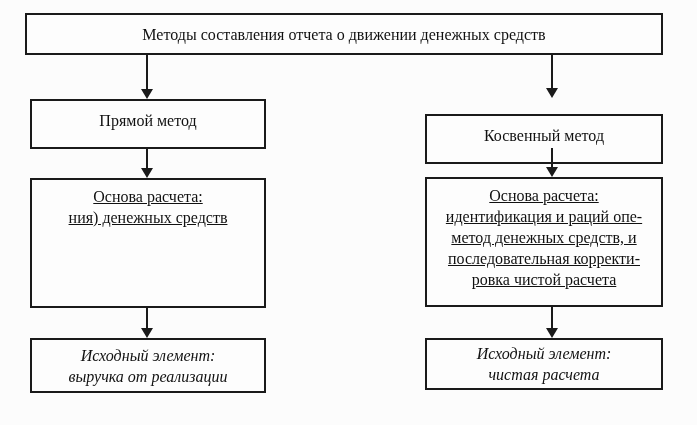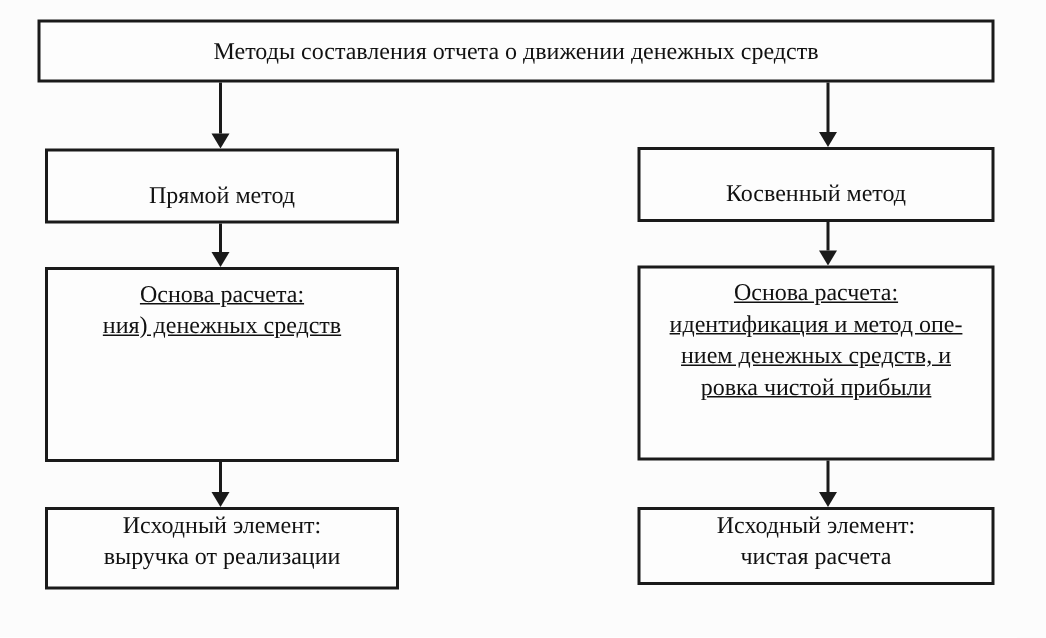--- a/index.html
+++ b/index.html
@@ -25,29 +25,29 @@
     line-height: 21px;
     text-align: center;
   }
   .box .inner { width: 100%; }
   .title-box {
     left: 25px; top: 13px; width: 638px; height: 42px;
     display: flex; align-items: center; justify-content: center;
   }
   .method-box {
     height: 50px;
-    padding-top: 19px;
+    padding-top: 9px;
   }
   .method-left  { left: 30px;  top: 99px; width: 236px; }
-  .method-right { left: 425px; top: 98px; width: 238px; }
+  .method-right { left: 425px; top: 114px; width: 238px; }
   .basis-box { padding-top: 6px; text-decoration: underline; }
   .basis-left  { left: 30px;  top: 178px; width: 236px; height: 130px; }
   .basis-right { left: 425px; top: 177px; width: 238px; height: 130px; }
   .element-box {
-    display: flex; align-items: flex-start; justify-content: center;
+    display: flex; align-items: center; justify-content: center; font-style: italic;
   }
   .element-left  { left: 30px;  top: 338px; width: 236px; height: 55px; }
   .element-right { left: 425px; top: 338px; width: 238px; height: 52px; }
 
   .arrow {
     position: absolute;
     width: 12px;
   }
   .arrow .shaft {
     position: absolute;
@@ -104,23 +104,24 @@
     <div class="shaft"></div>
     <div class="head"></div>
   </div>
 
   <div class="box basis-box basis-left">
     <div class="inner">Основа расчета:</div>
     <div class="inner">ния) денежных средств</div>
   </div>
   <div class="box basis-box basis-right">
     <div class="inner">Основа расчета:</div>
-    <div class="inner">идентификация и метод опе-</div>
-    <div class="inner">нием денежных средств, и</div>
-    <div class="inner">ровка чистой прибыли</div>
+    <div class="inner">идентификация и раций опе-</div>
+    <div class="inner">метод денежных средств, и</div>
+    <div class="inner">последовательная корректи-</div>
+    <div class="inner">ровка чистой расчета</div>
   </div>
 
   <div class="arrow arrow-5">
     <div class="shaft"></div>
     <div class="head"></div>
   </div>
   <div class="arrow arrow-6">
     <div class="shaft"></div>
     <div class="head"></div>
   </div>

